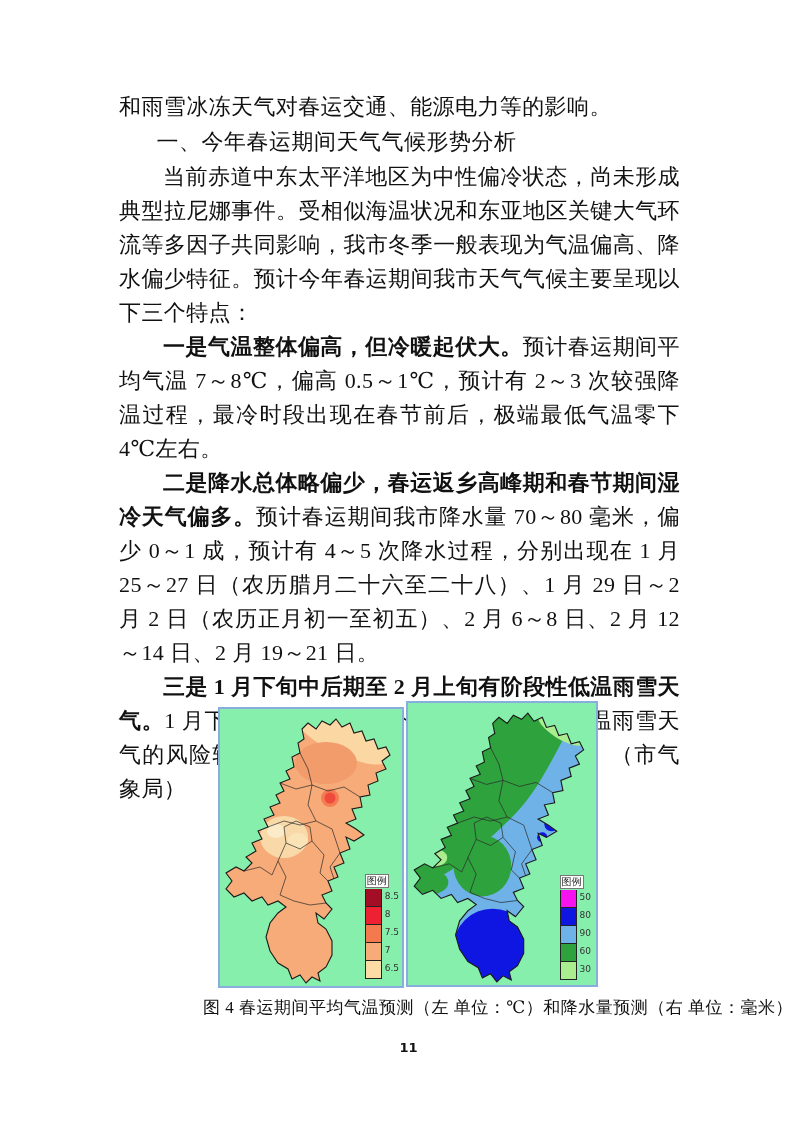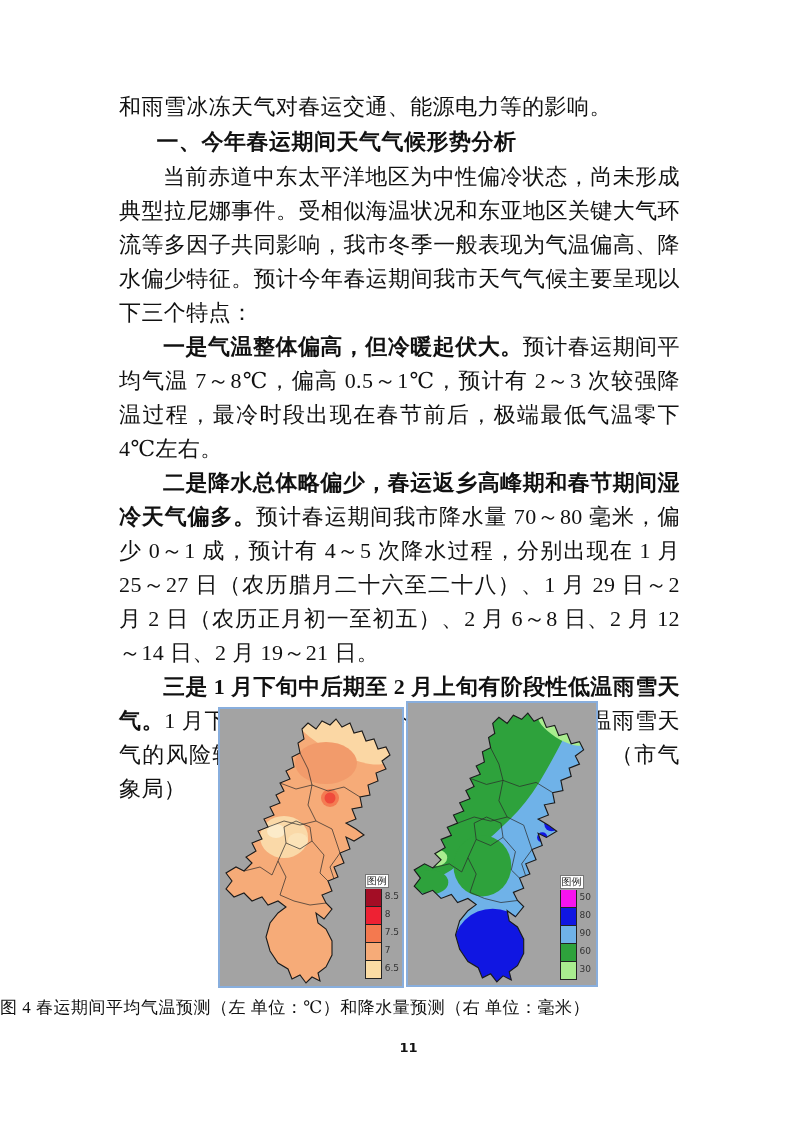--- a/index.html
+++ b/index.html
@@ -9,28 +9,28 @@
     overflow:hidden;
   }
   .content {
     position:absolute; left:119px; top:90px; width:561px;
     font-size:22px; line-height:34px; text-align:justify;
     letter-spacing:0.4px;
   }
   .content p { margin:0; text-indent:2em; }
   .content p.intro { text-indent:0; }
   .content h2 {
-    margin:0; font-size:22px; line-height:36px; font-weight:bold;
+    margin:0; font-size:22px; line-height:36px; font-weight:normal;
     font-family:"Liberation Sans","DejaVu Sans",sans-serif;
     text-indent:1.7em; letter-spacing:0.5px;
   }
   .content b.lead { font-weight:bold; }
 
   .map-box {
-    position:absolute; background:#a3a3a3; border:2px solid #88AEDD;
+    position:absolute; background:#86efac; border:2px solid #88AEDD;
     box-sizing:content-box;
   }
   .map-box svg { position:absolute; left:0; top:0; width:100%; height:100%; }
   #map-temp  { left:218px; top:707px; width:182px; height:277px; }
   #map-precip{ left:406px; top:701px; width:188px; height:282px; }
 
   .legend {
     position:absolute; z-index:5;
     font-family:"DejaVu Sans","Liberation Sans",sans-serif;
   }
@@ -45,21 +45,21 @@
     width:17px; height:18px; border:1px solid #222; border-top:none;
     box-sizing:border-box; flex:0 0 auto;
   }
   .legend-row:first-of-type .swatch { border-top:1px solid #222; }
   .legend-row .lab {
     font-size:9px; line-height:9px; color:#333; margin-left:3px;
     transform:translateY(3px); white-space:nowrap;
   }
 
   .caption {
-    position:absolute; left:0; top:996px; width:793px; text-align:left;
+    position:absolute; left:0; top:996px; width:793px; text-align:right;
     font-size:17px; letter-spacing:0.5px; color:#111;
   }
   .page-num {
     position:absolute; left:12px; top:1040px; width:793px; text-align:center;
     font-size:13px; font-weight:bold; color:#111;
     font-family:"DejaVu Sans","Liberation Sans",sans-serif;
   }
 </style>
 </head>
 <body>

